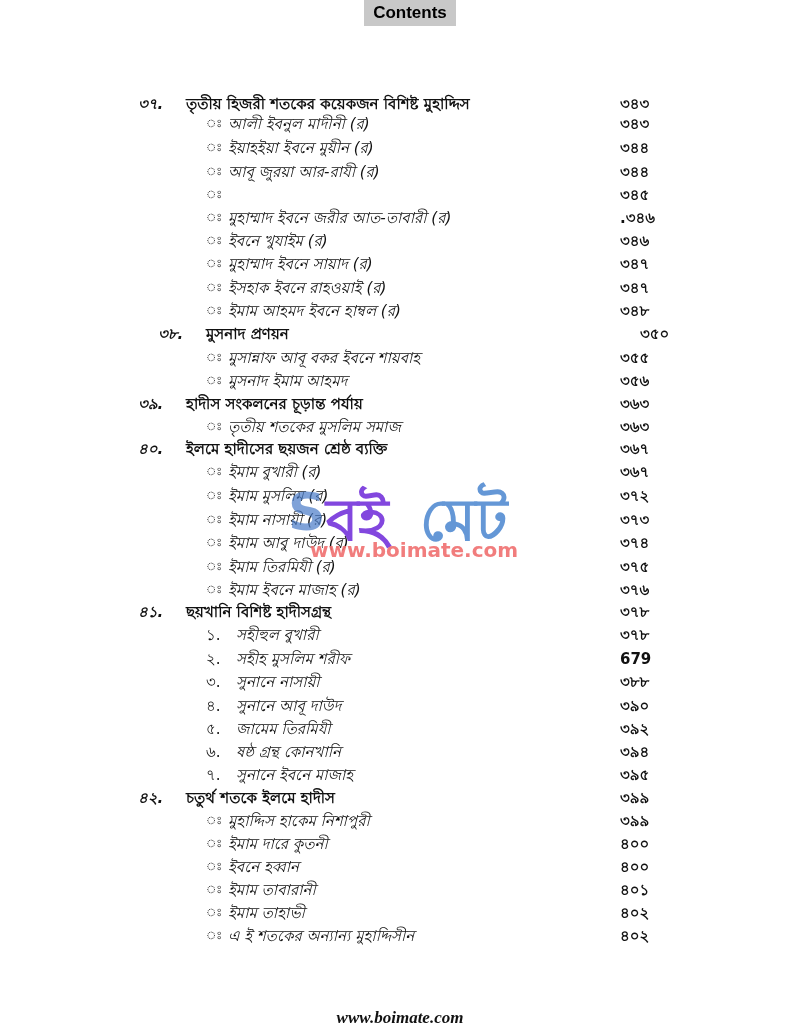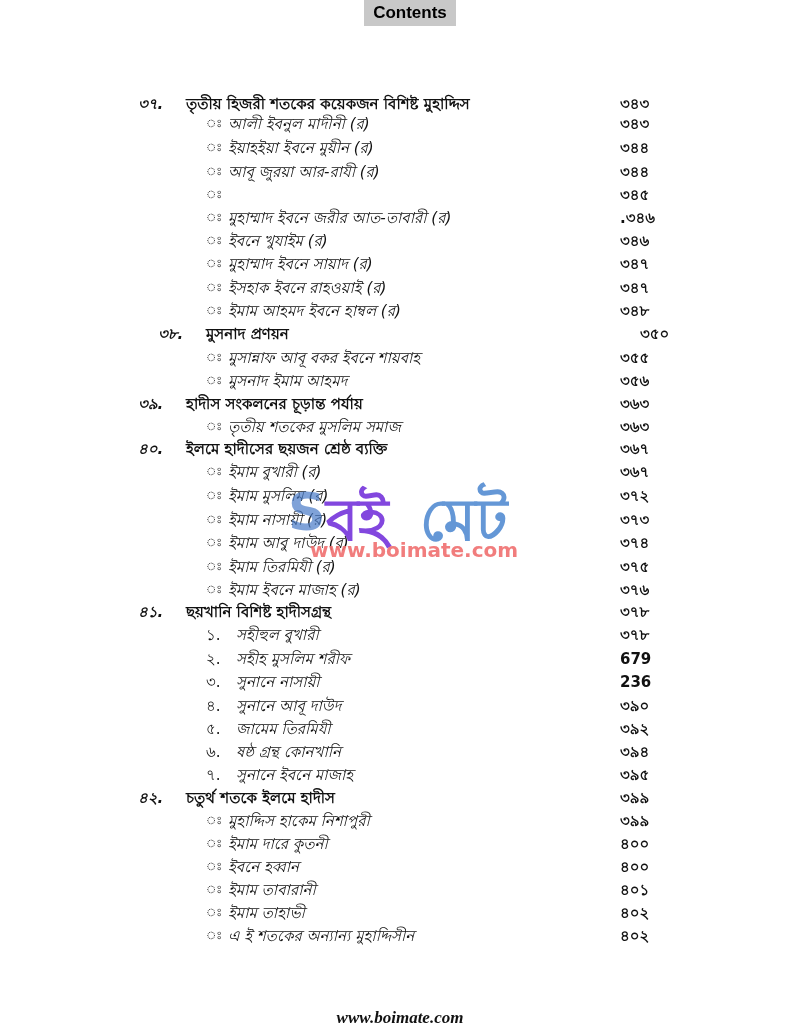--- a/index.html
+++ b/index.html
@@ -158,21 +158,21 @@
       <span class="page">৩৭৮</span>
     </div>
     <div class="row" style="top: 647px;">
       <span class="sub-num">২.</span>
       <span class="sub-text" style="left:236px">সহীহ মুসলিম শরীফ</span>
       <span class="page">679</span>
     </div>
     <div class="row" style="top: 670px;">
       <span class="sub-num">৩.</span>
       <span class="sub-text" style="left:236px">সুনানে নাসায়ী</span>
-      <span class="page">236</span>
+      <span class="page">৩৮৮</span>
     </div>
     <div class="row" style="top: 694px;">
       <span class="sub-num">৪.</span>
       <span class="sub-text" style="left:236px">সুনানে  আবূ দাউদ</span>
       <span class="page">৩৯০</span>
     </div>
     <div class="row" style="top: 717px;">
       <span class="sub-num">৫.</span>
       <span class="sub-text" style="left:236px">জামেম তিরমিযী</span>
       <span class="page">৩৯২</span>

